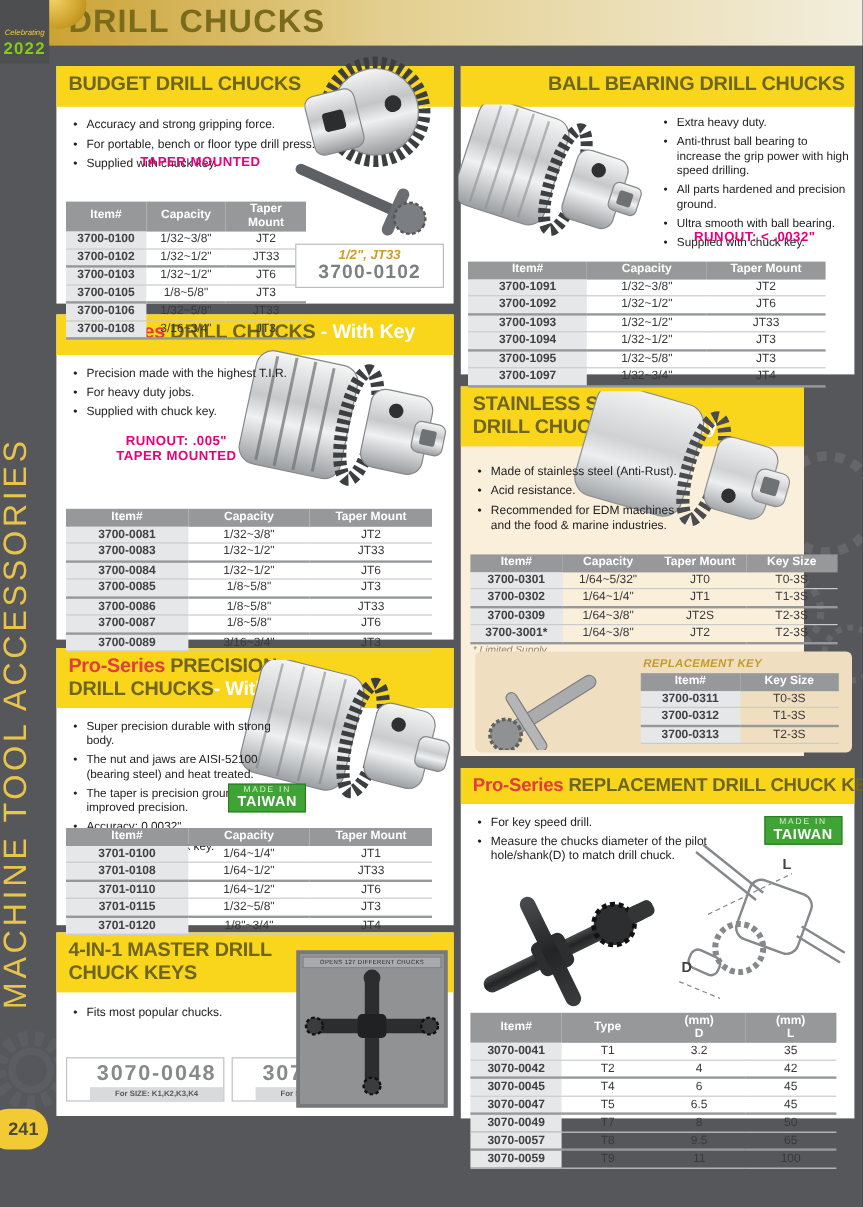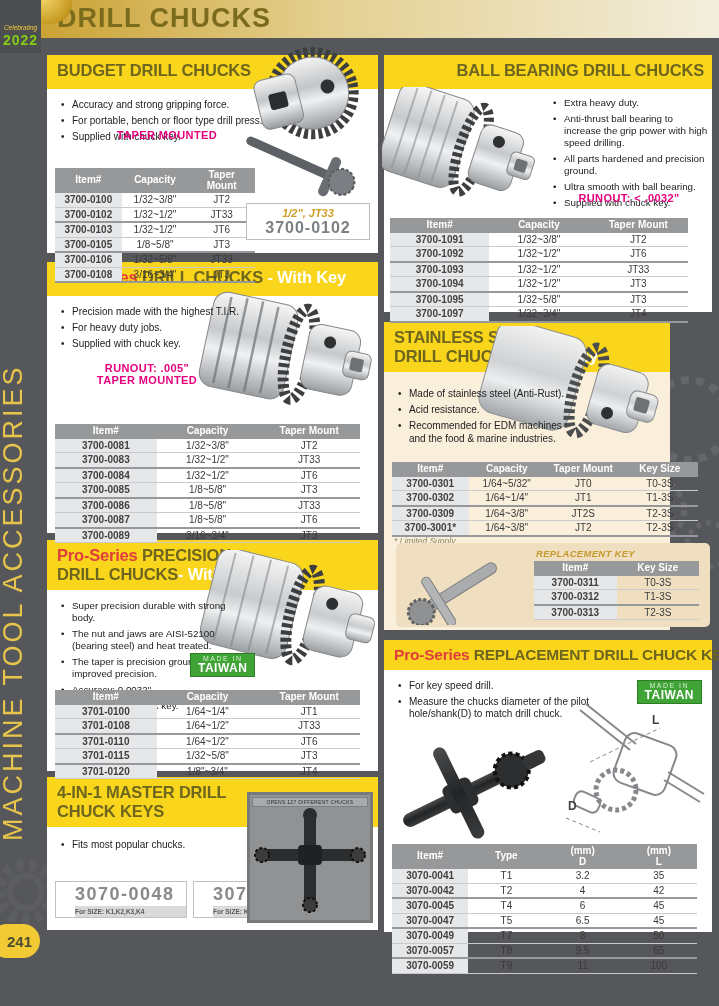--- a/index.html
+++ b/index.html
@@ -91,21 +91,21 @@
   
   .footnote{position:absolute;left:10px;top:214px;font-size:8.5px;font-style:italic;
             color:#8f8464;z-index:2;}
   .repkey-box{position:absolute;left:12px;top:221px;width:314px;height:84px;
               background:#efdfc0;border-radius:5px;z-index:2;}
   .repkey-title{position:absolute;left:140px;top:5px;font-size:9.5px;font-weight:bold;
                 font-style:italic;color:#c49a2c;letter-spacing:.3px;}
 
   
   .item-box{position:absolute;width:132px;border:1px solid #c0c1c3;background:#fff;
-            text-align:left;z-index:2;padding-left:19px;}
+            text-align:center;z-index:2;padding-left:19px;}
   .item-box .num{font-size:18px;font-weight:bold;color:#87898b;letter-spacing:1.5px;padding:2px 0 1px;}
   .item-box .sizes{background:#d9dadb;font-size:6.5px;color:#58595b;padding:2px 0;font-weight:bold;}
   .photo-frame{position:absolute;right:5px;top:15px;width:126px;height:131px;
                background:#909294;border:3px solid #77797b;padding:2px;z-index:2;}
   .photo-cap{background:#a8aaac;border:1px solid #7d7f81;font-size:5px;color:#2c2d2f;
              text-align:center;padding:1px 0;letter-spacing:.3px;}
 
   .img{position:absolute;z-index:2;}
   svg{display:block;}
 </style>

